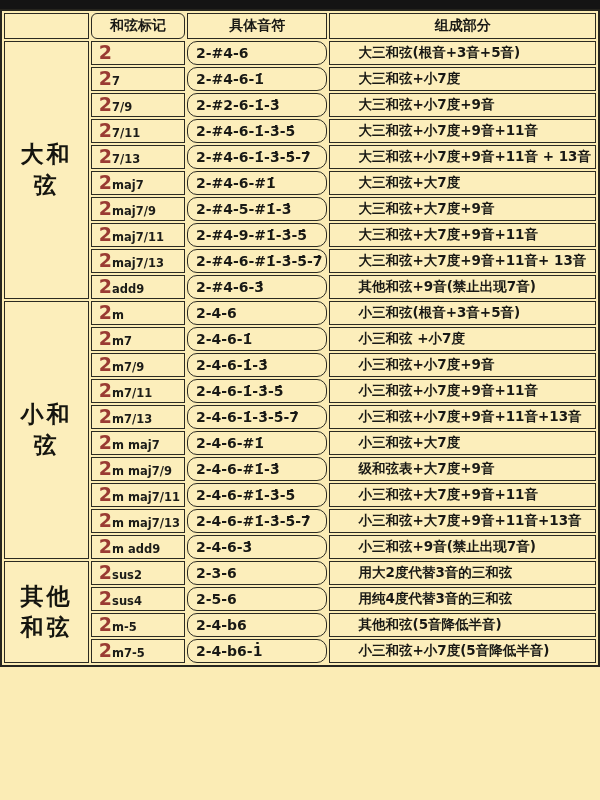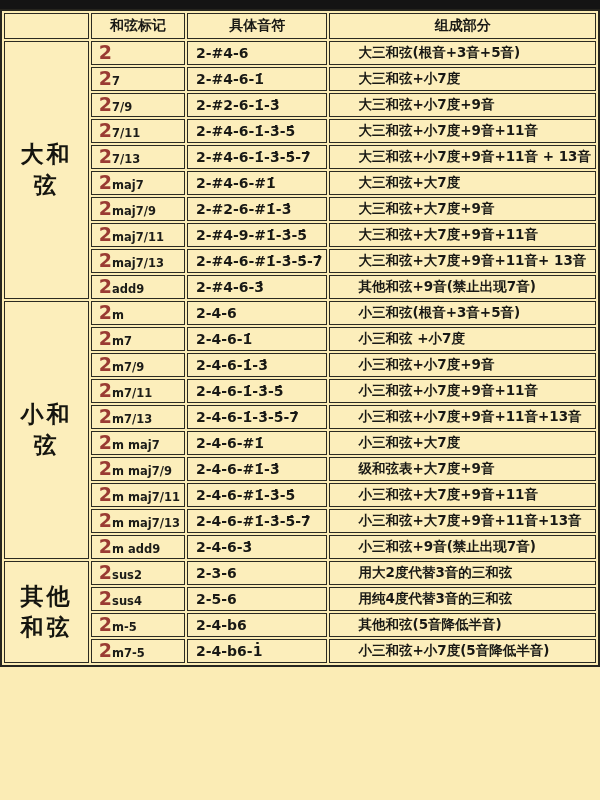--- a/index.html
+++ b/index.html
@@ -42,21 +42,21 @@
   }
   th {
     height: 22px;
     padding: 1px 4px;
     font-size: 14px;
     font-weight: bold;
     text-align: center;
   }
   td { height: 18px; padding: 1px 4px; }
   th.col-group, td.group-cell { width: 100px; }
-  th.col-chord { width: 64px; }
+  th.col-chord { width: 64px; border-radius: 6px; }
   th.col-notes { width: 110px; }
   th.col-comp  { width: 226px; margin-left: 36px; }
   td.group-cell {
     font-size: 23px;
     font-weight: bold;
     text-align: center;
     letter-spacing: 3px;
     color: #15150F;
   }
   td.chord-cell {
@@ -74,20 +74,21 @@
     color: #1C1C18;
     font-size: 11.5px;
     font-weight: bold;
   }
   td.notes-cell {
     padding-left: 8px;
     font-size: 14px;
     font-weight: bold;
     white-space: nowrap;
     line-height: 18px;
+    border-radius: 10px;
   }
   td.comp-cell {
     padding-left: 28px;
     font-size: 13.5px;
     font-weight: bold;
     white-space: nowrap;
     overflow: hidden;
   }
 </style>
 </head>
@@ -132,21 +133,21 @@
     <td class="notes-cell">2-#4-6-1̇-3̇-5̇-7̇</td>
     <td class="comp-cell">大三和弦+小7度+9音+11音 + 13音</td>
   </tr>
         <tr>
     <td class="chord-cell"><span class="root">2</span><span class="suffix">maj7</span></td>
     <td class="notes-cell">2-#4-6-#1̇</td>
     <td class="comp-cell">大三和弦+大7度</td>
   </tr>
         <tr>
     <td class="chord-cell"><span class="root">2</span><span class="suffix">maj7/9</span></td>
-    <td class="notes-cell">2-#2-6-#1̇-3̇</td>
+    <td class="notes-cell">2-#4-5-#1̇-3̇</td>
     <td class="comp-cell">大三和弦+大7度+9音</td>
   </tr>
         <tr>
     <td class="chord-cell"><span class="root">2</span><span class="suffix">maj7/11</span></td>
     <td class="notes-cell">2-#4-9-#1̇-3̇-5̇</td>
     <td class="comp-cell">大三和弦+大7度+9音+11音</td>
   </tr>
         <tr>
     <td class="chord-cell"><span class="root">2</span><span class="suffix">maj7/13</span></td>
     <td class="notes-cell">2-#4-6-#1̇-3̇-5̇-7̇</td>

